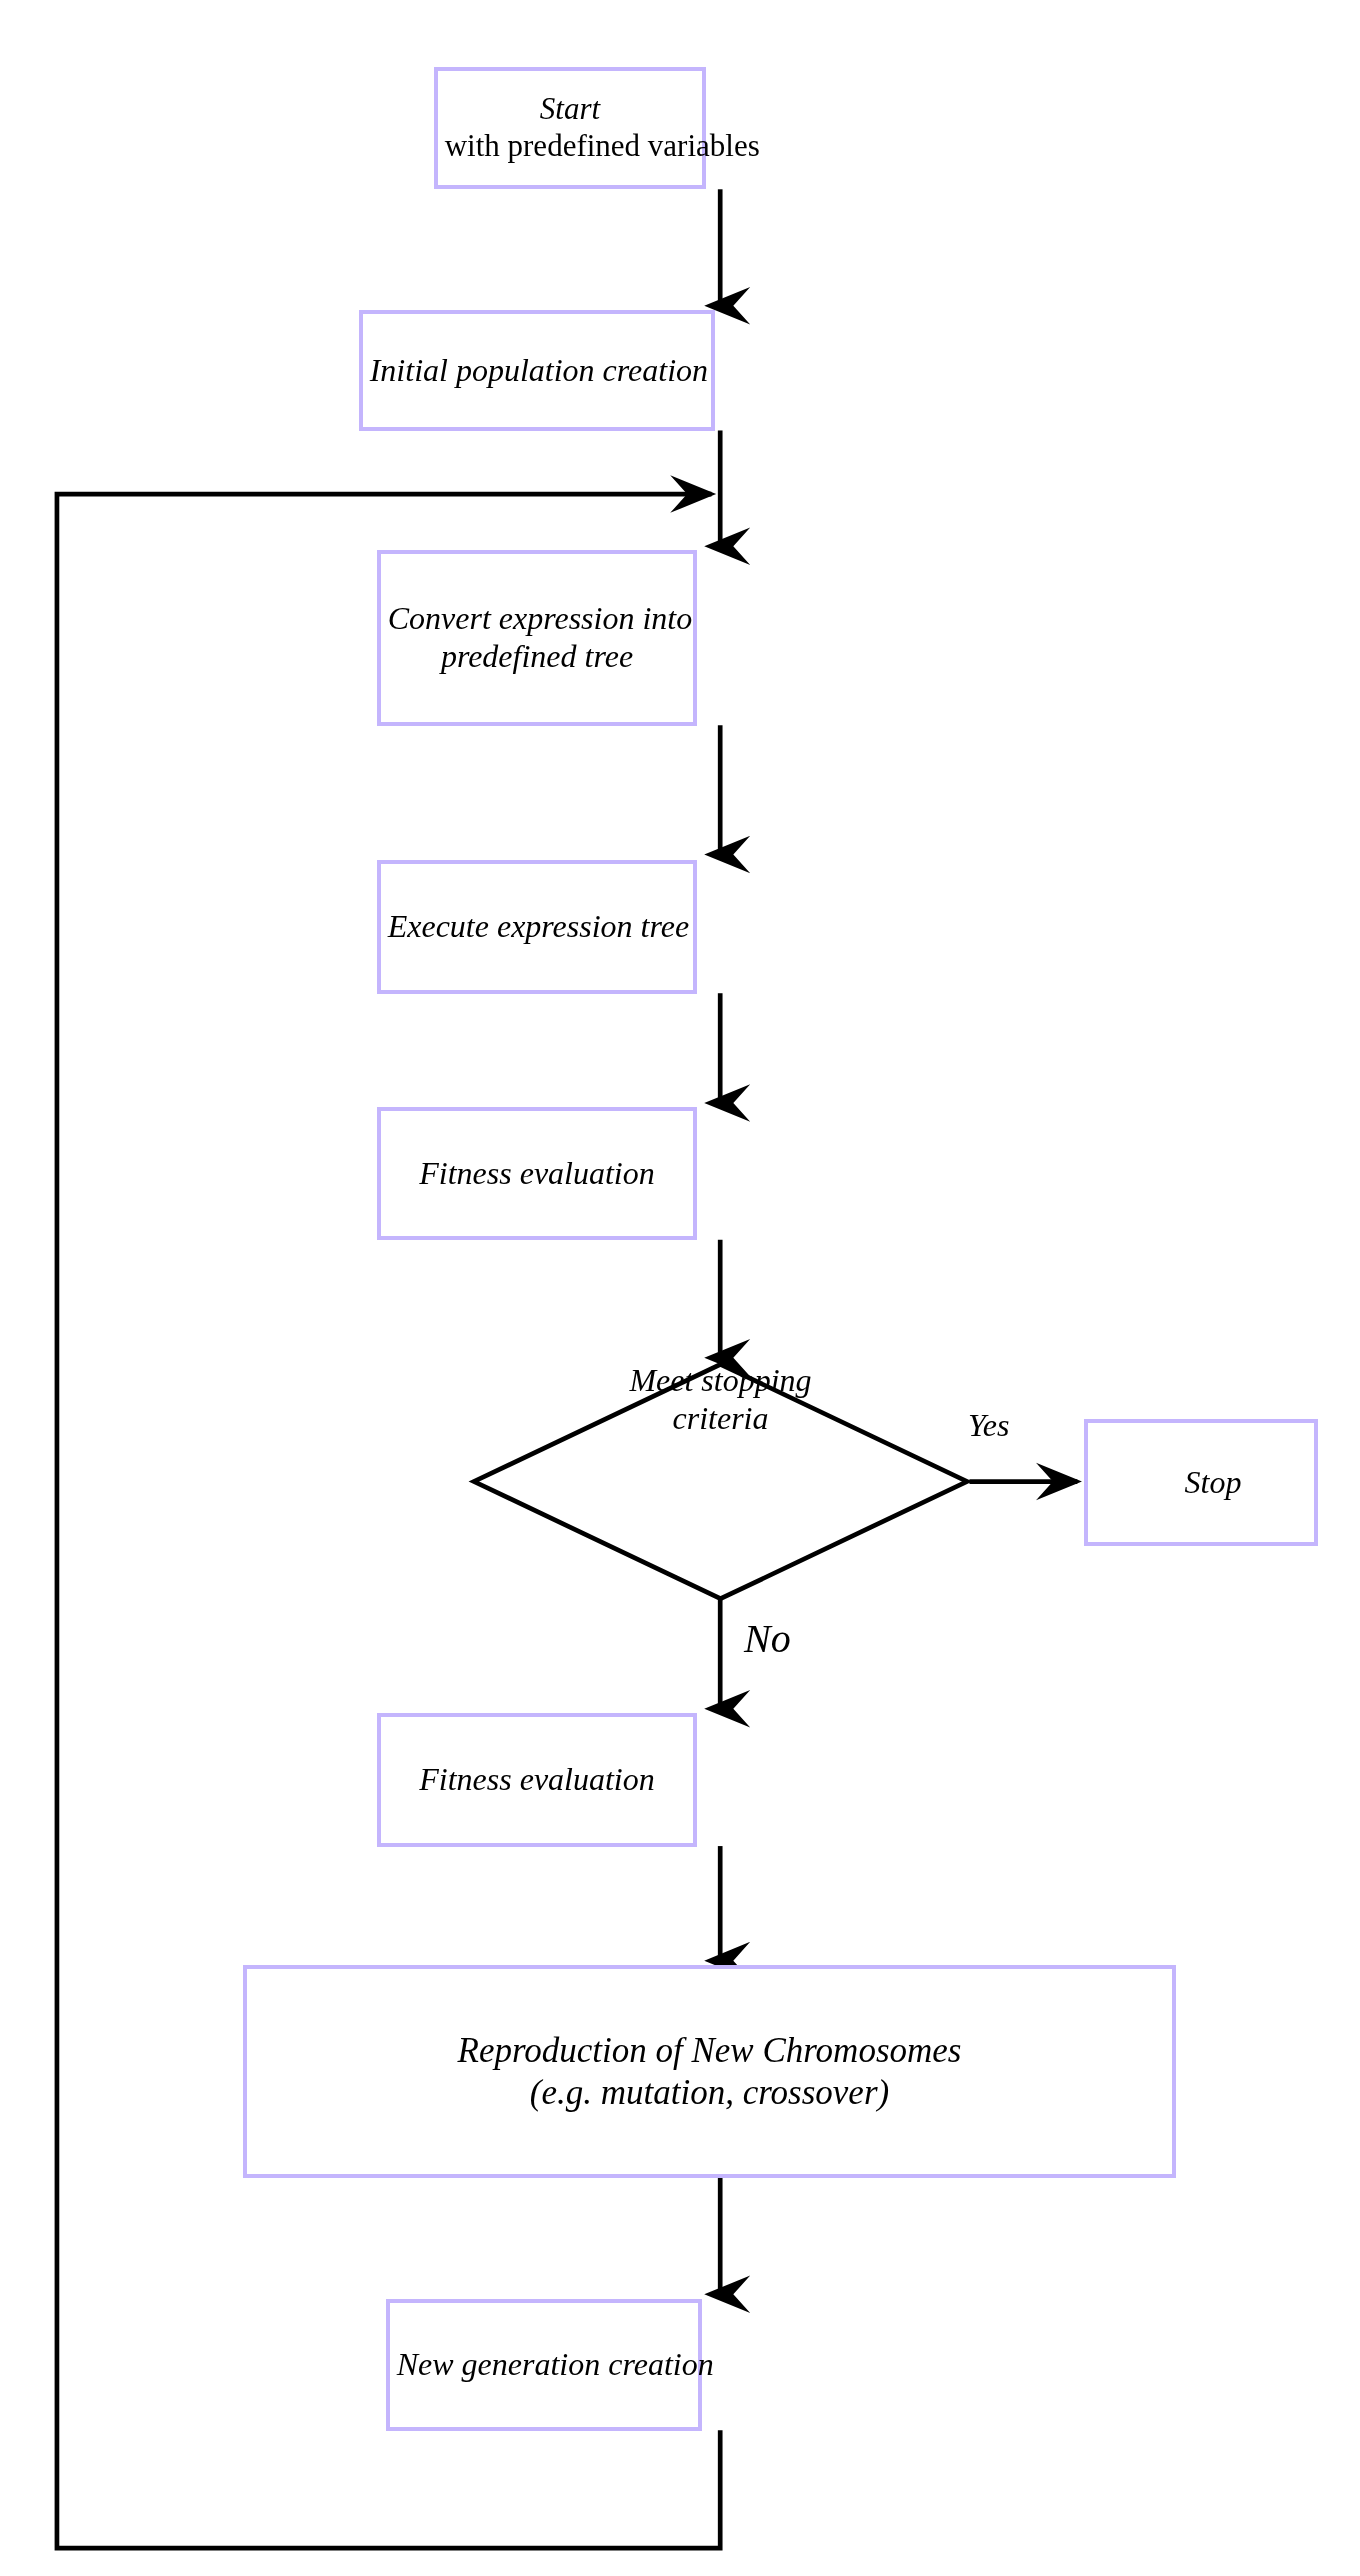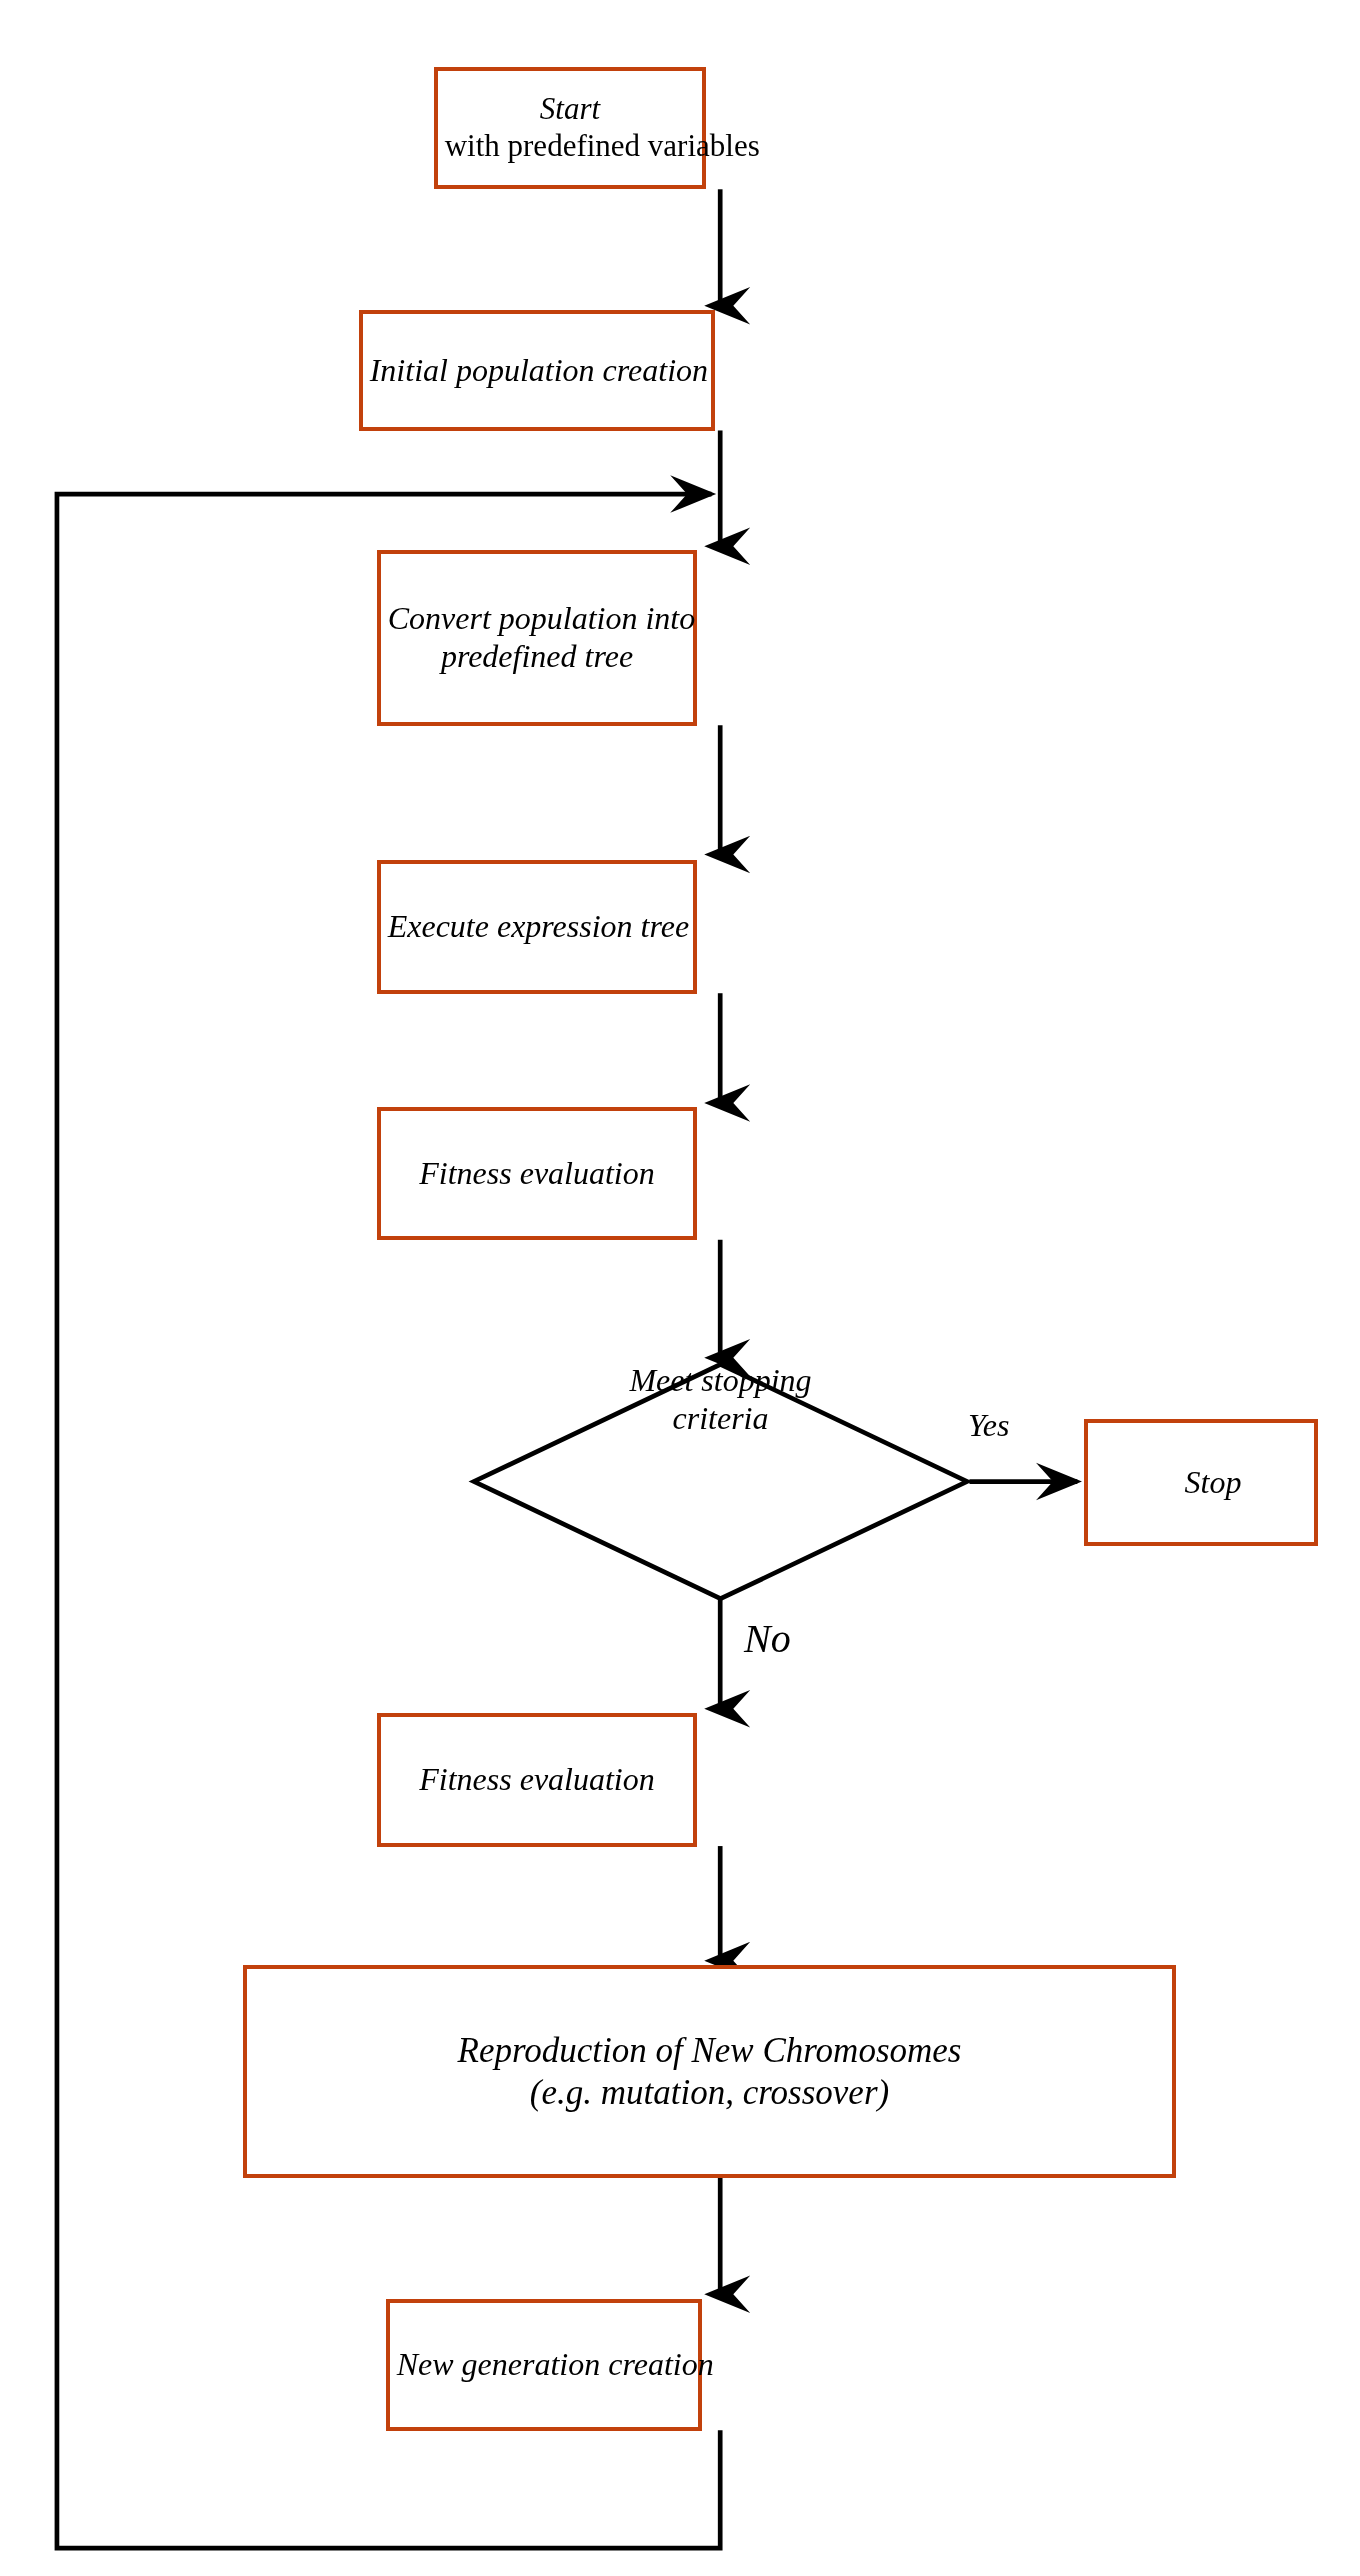--- a/index.html
+++ b/index.html
@@ -13,21 +13,21 @@
     width: 1360px;
     height: 2576px;
     background: #ffffff;
     overflow: hidden;
     font-family: "Liberation Serif", "DejaVu Serif", serif;
   }
   .node {
     position: absolute;
     box-sizing: border-box;
     background: #ffffff;
-    border: 4px solid #c2410c;
+    border: 4px solid #c4b5fd;
     display: flex;
     align-items: center;
     justify-content: center;
     text-align: center;
     color: #000000;
   }
   .node .lines {
     display: block;
     width: 100%;
     line-height: 1.18;
@@ -127,21 +127,21 @@
   </div>
 
   <div class="node" style="left:359px; top:310px; width:356px; height:121px; font-size:32px;">
     <span class="lines">
       <span class="ln it">Initial population creation</span>
     </span>
   </div>
 
   <div class="node" style="left:377px; top:550px; width:320px; height:176px; font-size:32px;">
     <span class="lines">
-      <span class="ln it">Convert population into</span>
+      <span class="ln it">Convert expression into</span>
       <span class="ln it">predefined tree</span>
     </span>
   </div>
 
   <div class="node" style="left:377px; top:860px; width:320px; height:134px; font-size:32px;">
     <span class="lines">
       <span class="ln it">Execute expression tree</span>
     </span>
   </div>
 

